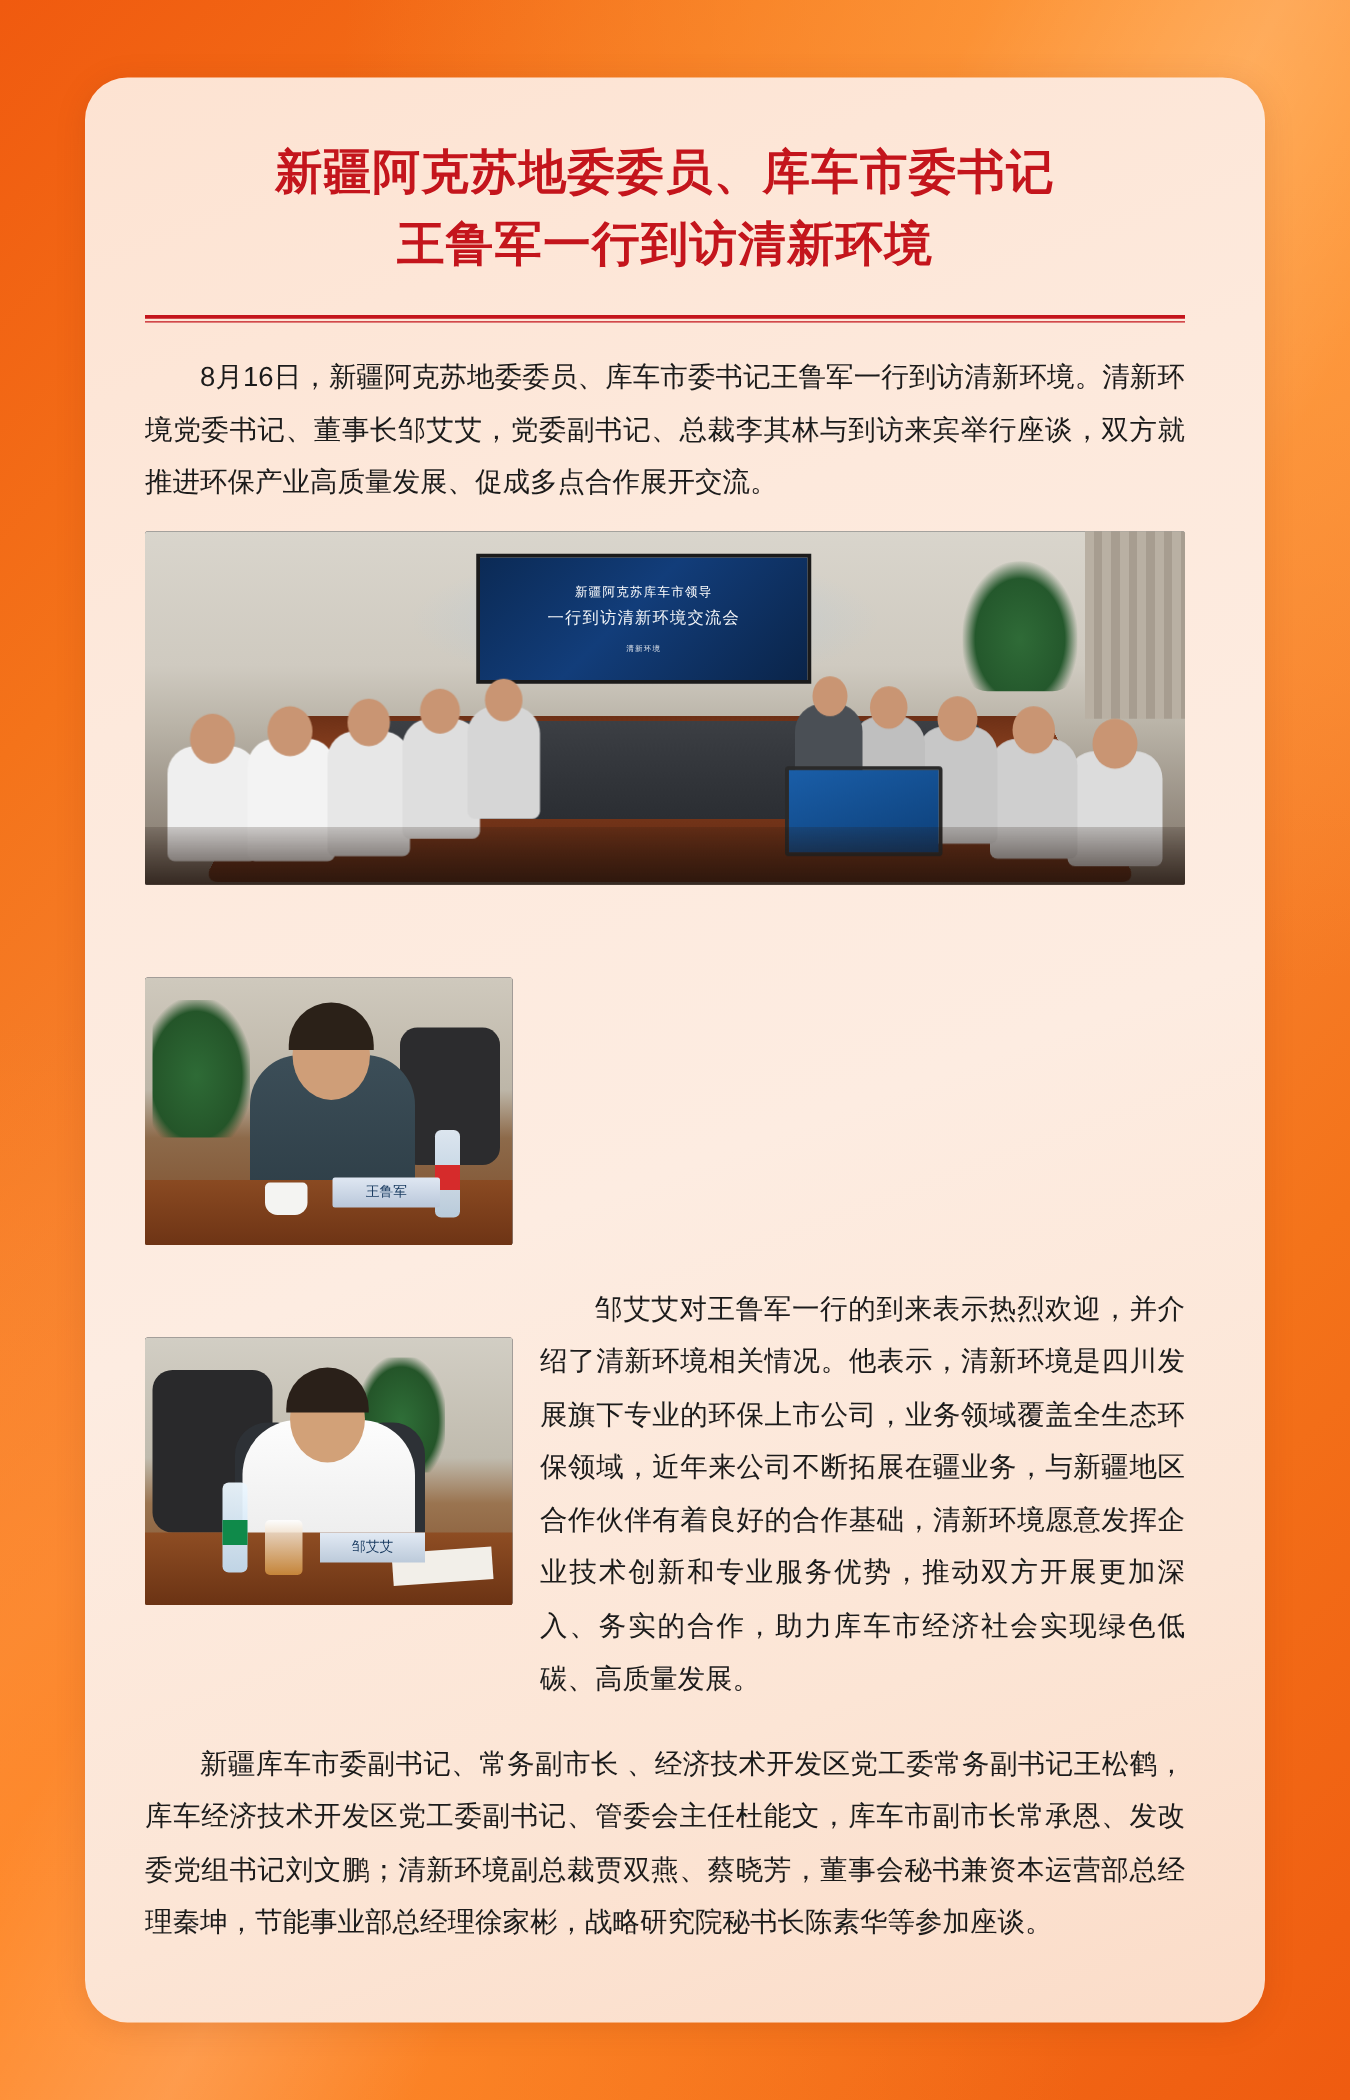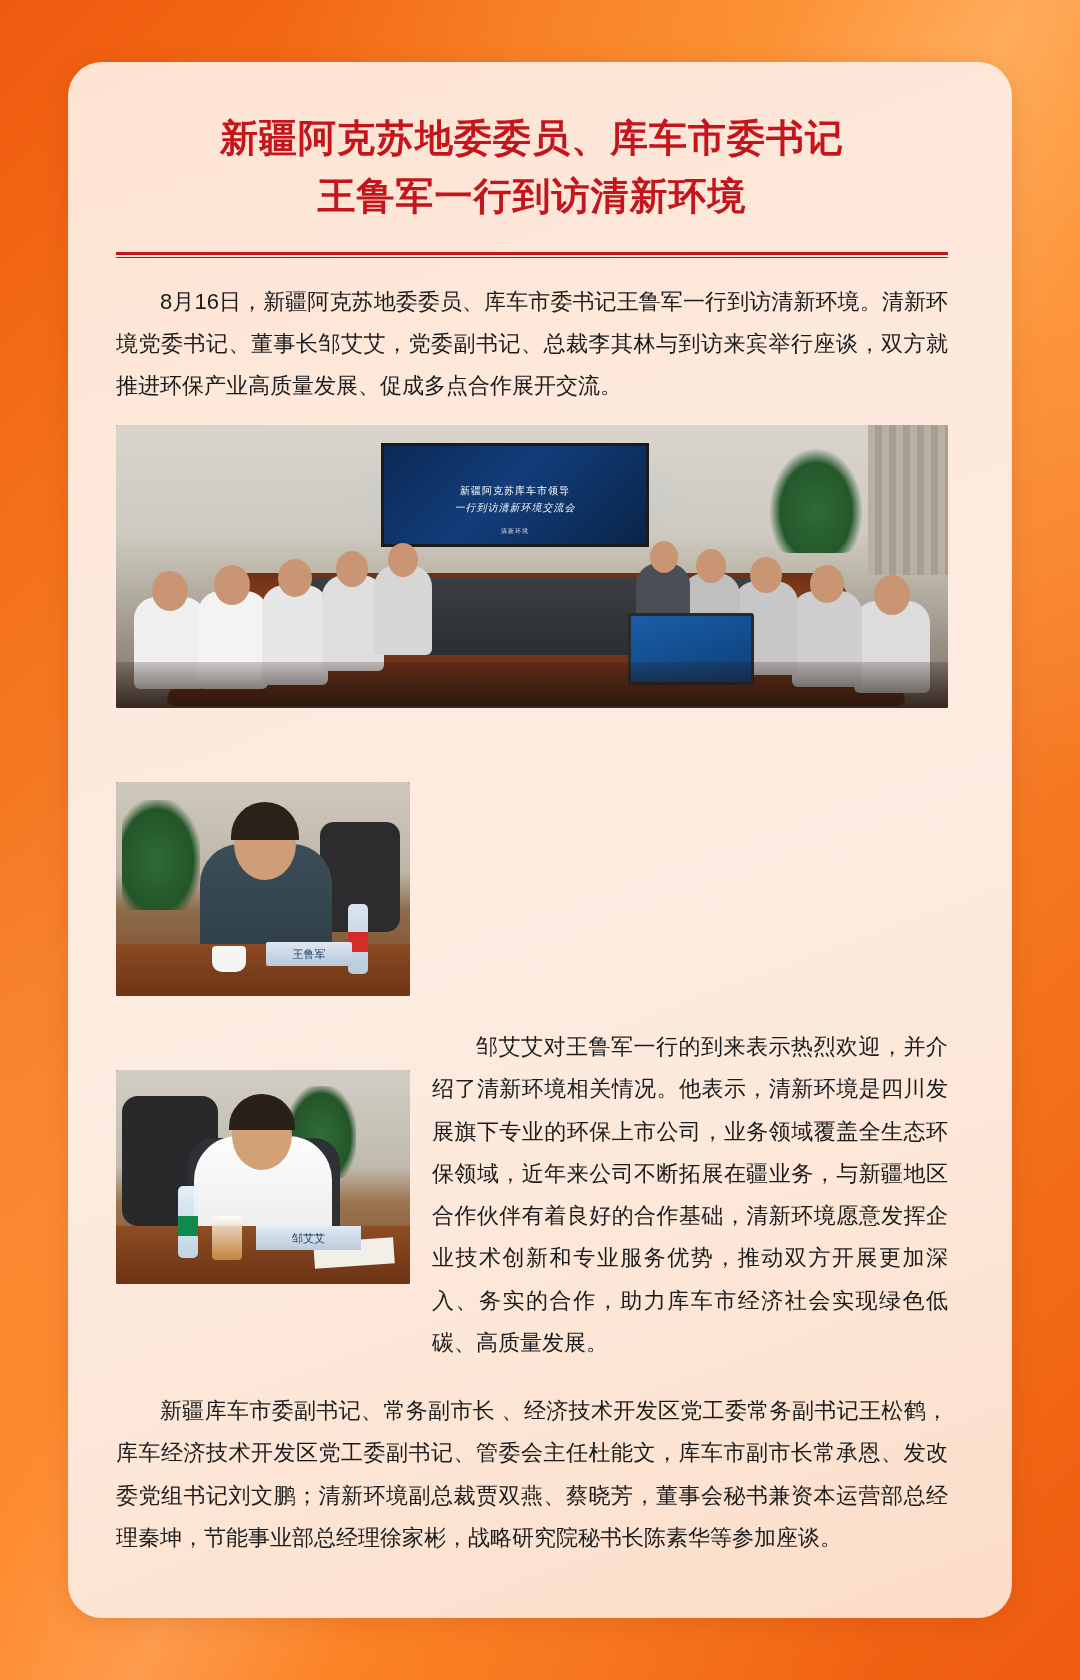--- a/index.html
+++ b/index.html
@@ -107,25 +107,25 @@
   .mp-screen {
     position: absolute;
     left: 265px; top: 18px;
     width: 268px; height: 104px;
     background: linear-gradient(135deg, #0b2a55 0%, #123d7a 45%, #0a2449 100%);
     border: 3px solid #1b1b1b;
     color: #ffffff;
     font-size: 10px;
     text-align: center;
     line-height: 1.7;
-    padding-top: 36px;
+    padding-top: 20px;
     box-sizing: border-box;
     letter-spacing: 1px;
   }
-  .mp-screen .l2 { font-size: 10px; opacity: .95; font-style: italic; }
+  .mp-screen .l2 { font-size: 13px; opacity: .95; }
   .mp-screen .logo { font-size: 6px; margin-top: 10px; opacity: .85; }
   .mp-beam {
     position: absolute;
     left: 210px; top: 16px;
     width: 380px; height: 110px;
     background: radial-gradient(ellipse at 50% 50%, rgba(120,190,255,0.25) 0%, rgba(120,190,255,0) 70%);
   }
   .mp-plant {
     position: absolute; right: 86px; top: 24px;
     width: 92px; height: 104px;
@@ -283,21 +283,21 @@
   }
   .qp-hair {
     position: absolute; left: 113px; top: 24px; width: 66px; height: 36px;
     border-radius: 33px 33px 0 0; background: #2a2019;
   }
   .qp-desk {
     position: absolute; left: 0; bottom: 0; width: 100%; height: 58px;
     background: linear-gradient(180deg, #8e4d23 0%, #6b3314 100%);
   }
   .qp-name {
-    position: absolute; left: 140px; bottom: 34px; width: 105px; height: 24px;
+    position: absolute; left: 140px; bottom: 34px; width: 84px; height: 24px;
     background: linear-gradient(180deg, #e2eaf4 0%, #bccada 100%);
     color: #17395f; font-size: 11px; text-align: center; line-height: 24px;
   }
   .qp-bottle {
     position: absolute; left: 62px; bottom: 26px; width: 20px; height: 72px;
     background: linear-gradient(180deg, rgba(238,248,255,.95), rgba(195,220,240,.95));
     border-radius: 5px;
   }
   .qp-bottle::after {
     content:""; position:absolute; left:0; top:30px; width:100%; height:20px; background:#0f8a4a;

